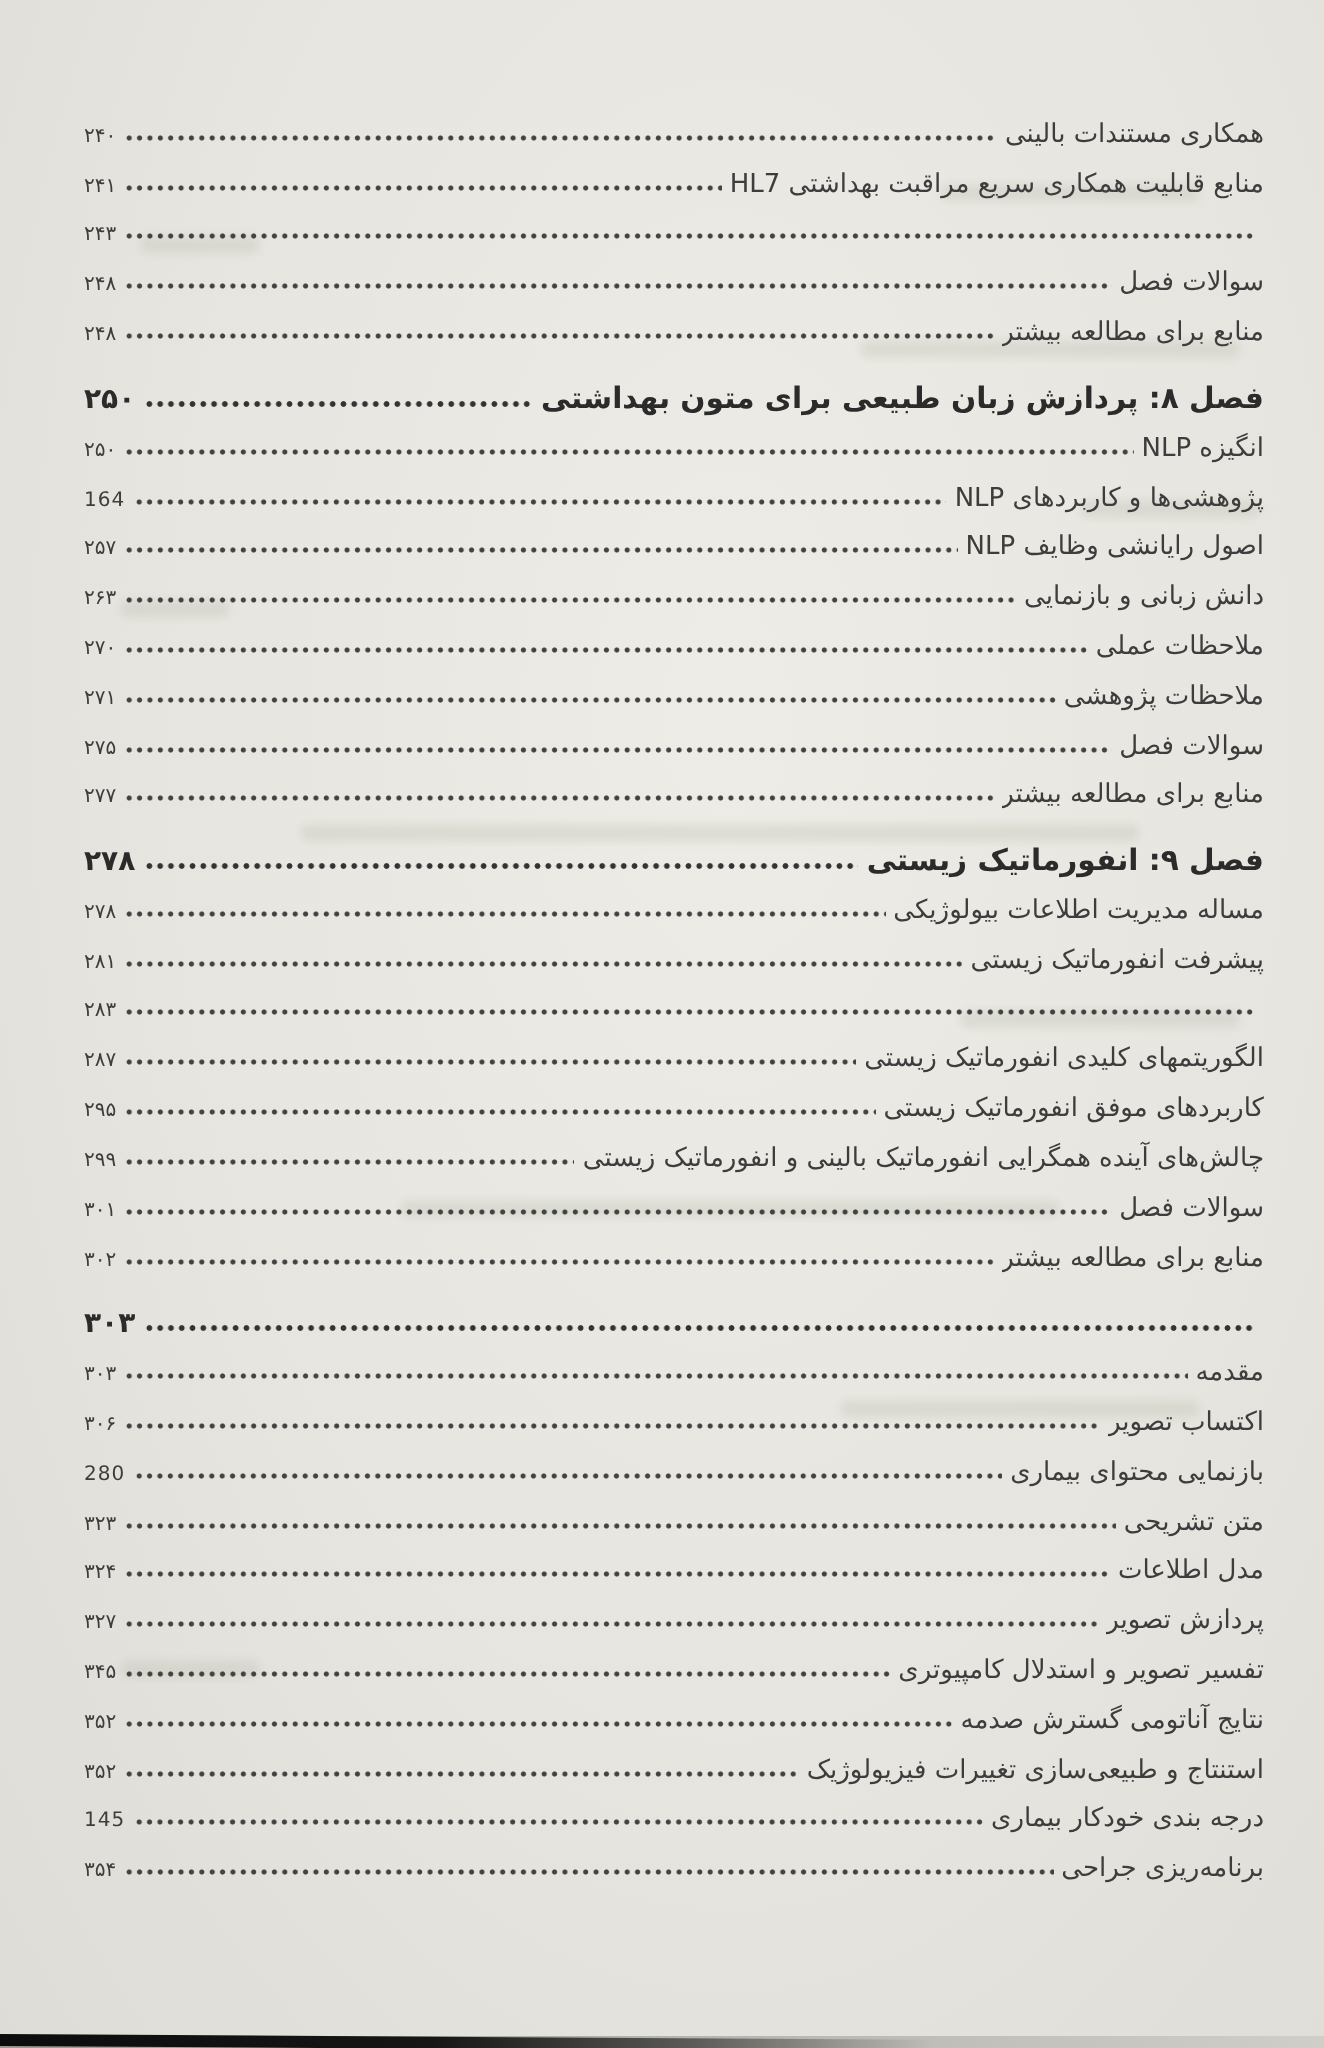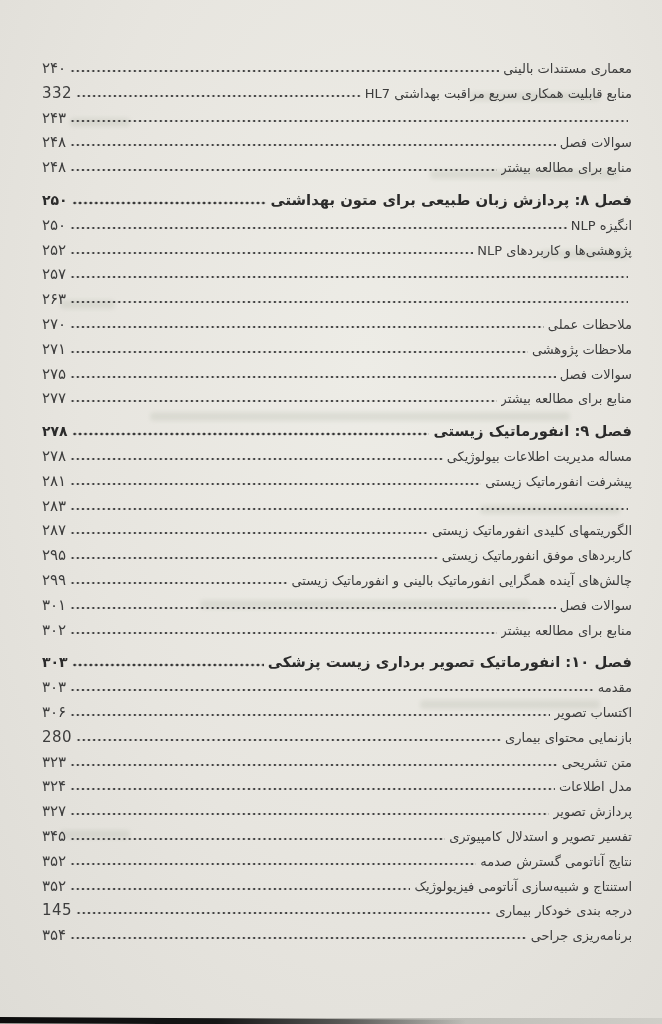--- a/index.html
+++ b/index.html
@@ -43,21 +43,21 @@
     background-position:0 100%;
     background-repeat:repeat-x;
   }
   .heading .leader{
     background-image:radial-gradient(circle, #333 1.2px, rgba(0,0,0,0) 1.65px);
     background-size:5.4px 4px;
   }
   .num{
     flex:0 0 auto;
     white-space:nowrap;
-    font-size:15px;
+    font-size:10px;
     letter-spacing:.5px;
   }
   .heading .num{font-size:14px;}
   
   .bleed{position:absolute;inset:0;pointer-events:none;}
   .bleed > div{
     position:absolute;height:9px;border-radius:4px;
     background:#b9bdb0;opacity:.30;filter:blur(2px);
   }
   
@@ -85,28 +85,28 @@
   <div style="top:412px; left:150px; width:420px;"></div>
   <div style="top:505px; left:480px; width:140px;"></div>
   <div style="top:600px; left:200px; width:330px;"></div>
   <div style="top:700px; left:420px; width:180px;"></div>
   <div style="top:830px; left:60px;  width:70px;"></div>
 </div>
 
 <div class="page" id="toc-root">
     <div class="toc-section">
       <div class="toc-row">
-        <span class="title">معماری مستندات بالینی</span>
+        <span class="title">همکاری مستندات بالینی</span>
         <span class="leader"></span>
         <span class="num">۲۴۰</span>
       </div>
       <div class="toc-row">
         <span class="title">منابع قابلیت همکاری سریع مراقبت بهداشتی HL7</span>
         <span class="leader"></span>
-        <span class="num">332</span>
+        <span class="num">۲۴۱</span>
       </div>
       <div class="toc-row">
         <span class="leader"></span>
         <span class="num">۲۴۳</span>
       </div>
       <div class="toc-row">
         <span class="title">سوالات فصل</span>
         <span class="leader"></span>
         <span class="num">۲۴۸</span>
       </div>
@@ -123,27 +123,29 @@
         <span class="num">۲۵۰</span>
       </div>
       <div class="toc-row">
         <span class="title">انگیزه NLP</span>
         <span class="leader"></span>
         <span class="num">۲۵۰</span>
       </div>
       <div class="toc-row">
         <span class="title">پژوهشی‌ها و کاربردهای NLP</span>
         <span class="leader"></span>
-        <span class="num">۲۵۲</span>
-      </div>
-      <div class="toc-row">
+        <span class="num">164</span>
+      </div>
+      <div class="toc-row">
+        <span class="title">اصول رایانشی وظایف NLP</span>
         <span class="leader"></span>
         <span class="num">۲۵۷</span>
       </div>
       <div class="toc-row">
+        <span class="title">دانش زبانی و بازنمایی</span>
         <span class="leader"></span>
         <span class="num">۲۶۳</span>
       </div>
       <div class="toc-row">
         <span class="title">ملاحظات عملی</span>
         <span class="leader"></span>
         <span class="num">۲۷۰</span>
       </div>
       <div class="toc-row">
         <span class="title">ملاحظات پژوهشی</span>
@@ -202,21 +204,20 @@
         <span class="num">۳۰۱</span>
       </div>
       <div class="toc-row">
         <span class="title">منابع برای مطالعه بیشتر</span>
         <span class="leader"></span>
         <span class="num">۳۰۲</span>
       </div>
     </div>
     <div class="toc-section">
       <div class="toc-row heading">
-        <span class="title">فصل ۱۰: انفورماتیک تصویر برداری زیست پزشکی</span>
         <span class="leader"></span>
         <span class="num">۳۰۳</span>
       </div>
       <div class="toc-row">
         <span class="title">مقدمه</span>
         <span class="leader"></span>
         <span class="num">۳۰۳</span>
       </div>
       <div class="toc-row">
         <span class="title">اکتساب تصویر</span>
@@ -247,21 +248,21 @@
         <span class="title">تفسیر تصویر و استدلال کامپیوتری</span>
         <span class="leader"></span>
         <span class="num">۳۴۵</span>
       </div>
       <div class="toc-row">
         <span class="title">نتایج آناتومی گسترش صدمه</span>
         <span class="leader"></span>
         <span class="num">۳۵۲</span>
       </div>
       <div class="toc-row">
-        <span class="title">استنتاج و شبیه‌سازی آناتومی فیزیولوژیک</span>
+        <span class="title">استنتاج و طبیعی‌سازی تغییرات فیزیولوژیک</span>
         <span class="leader"></span>
         <span class="num">۳۵۲</span>
       </div>
       <div class="toc-row">
         <span class="title">درجه بندی خودکار بیماری</span>
         <span class="leader"></span>
         <span class="num">145</span>
       </div>
       <div class="toc-row">
         <span class="title">برنامه‌ریزی جراحی</span>

